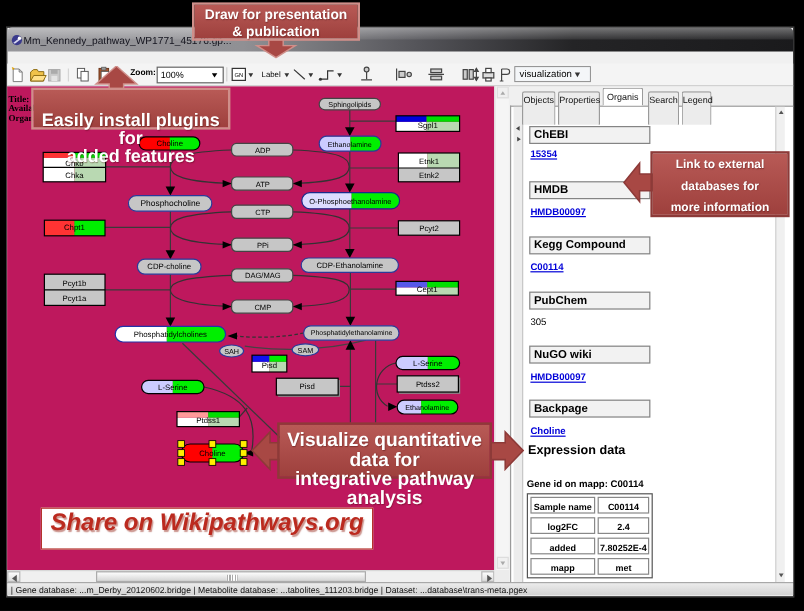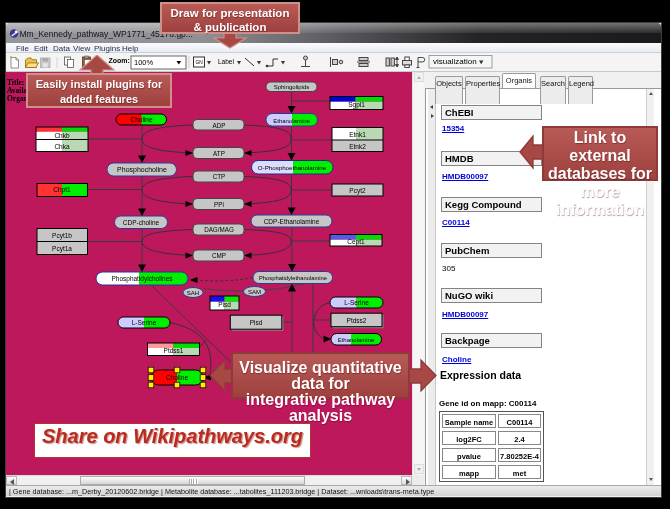--- a/index.html
+++ b/index.html
@@ -44,28 +44,20 @@
 
 <div id="win">
   <div id="titlebar">
       <div class="gloss"></div>
     <svg id="appicon" viewBox="0 0 13 13">
         <circle cx="6" cy="6.5" r="5" fill="#3a3a8c"></circle>
         <path d="M2.5 9 L9.5 3.5 L10.5 5 L4 10 Z" fill="#d8d8f0"></path>
         <circle cx="8.5" cy="4.5" r="1.6" fill="#fff"></circle>
       </svg>
     <div id="titletext">Mm_Kennedy_pathway_WP1771_45176.gp...</div>
-  </div>
-  <div id="menubar">
-    <span style="left:10px">File</span>
-      <span style="left:28px">Edit</span>
-      <span style="left:47px">Data</span>
-      <span style="left:67px">View</span>
-      <span style="left:88px">Plugins</span>
-      <span style="left:116px">Help</span>
   </div>
   <div id="toolbar">
     <svg width="655" height="19" viewBox="0 0 655 19" style="position:absolute;left:0;top:0">
 
       <path d="M5 4.5 h5 l2.5 2.5 v8 h-7.5 z" fill="#fff" stroke="#777" stroke-width="0.8"></path>
       <path d="M10 4.5 v2.5 h2.5" fill="none" stroke="#777" stroke-width="0.8"></path>
       <path d="M3.8 2.8 l2.4 1 L4.8 5.6 Z" fill="#e0a000"></path>
 
       <path d="M19.5 7 l2.5-2 h3 l1 1.7 h4.5 v7.8 h-11 z" fill="#f0c24a" stroke="#8a6a10" stroke-width="0.8"></path>
       <path d="M19.5 14.5 l2.6-4.6 h10.4 l-2.5 4.6 z" fill="#ffe08a" stroke="#8a6a10" stroke-width="0.8"></path>
@@ -415,44 +407,44 @@
     <a class="plink" style="top:220.5px">HMDB00097</a>
     <div class="hdrbox" style="top:243.5px">Backpage</div>
     <a class="plink" style="top:265.5px">Choline</a>
     <div class="abs" style="left:14px;top:280px;font-size:10.5px;font-weight:bold;color:#000">Expression data</div>
     <div class="abs" style="left:13px;top:310px;font-size:8px;font-weight:bold;color:#000">Gene id on mapp: C00114</div>
     <div class="abs" style="left:13px;top:322px;width:105px;height:71px;border:1px solid #555;background:#fff">
       <div class="cell" style="left:2px;top:2px;width:54px">Sample name</div>
         <div class="cell" style="left:58px;top:2px;width:43px">C00114</div>
       <div class="cell" style="left:2px;top:19px;width:54px">log2FC</div>
         <div class="cell" style="left:58px;top:19px;width:43px">2.4</div>
-      <div class="cell" style="left:2px;top:36px;width:54px">pvalue</div>
+      <div class="cell" style="left:2px;top:36px;width:54px">added</div>
         <div class="cell" style="left:58px;top:36px;width:43px">7.80252E-4</div>
       <div class="cell" style="left:2px;top:53px;width:54px">mapp</div>
         <div class="cell" style="left:58px;top:53px;width:43px">met</div>
     </div>
     <div class="abs" style="left:220px;top:0;width:8px;height:396px;background:#f0f0f0;border-left:1px solid #d0d0d0">
       <div class="abs" style="left:1.5px;top:3px;width:0;height:0;border-left:2.5px solid transparent;border-right:2.5px solid transparent;border-bottom:3.5px solid #555"></div>
       <div class="abs" style="left:1.5px;top:389px;width:0;height:0;border-left:2.5px solid transparent;border-right:2.5px solid transparent;border-top:3.5px solid #555"></div>
     </div>
   </div>
   <div id="statusbar">
-      <span style="position:absolute;left:3px;top:1px">| Gene database: ...m_Derby_20120602.bridge | Metabolite database: ...tabolites_111203.bridge | Dataset: ...wnloads\trans-meta.type</span>
+      <span style="position:absolute;left:3px;top:1px">| Gene database: ...m_Derby_20120602.bridge | Metabolite database: ...tabolites_111203.bridge | Dataset: ...database\trans-meta.pgex</span>
     </div>
 </div>
 
 <div class="callout c-light" style="left:160px;top:2px;width:140px;height:32px;font-size:11.5px;line-height:14px;padding-top:2px">Draw for presentation<br>&amp; publication</div>
 <svg class="abs" style="left:203px;top:33px;z-index:39" width="54" height="16" viewBox="0 0 54 16">
     <polygon points="21,0 33,0 33,5 43,5 27,15 11,5 21,5" fill="#a84844" stroke="#cf8f8a" stroke-width="1.2"></polygon>
   </svg>
-<div class="callout c-light" style="left:26px;top:73px;width:146px;height:35px;font-size:11px;line-height:15px;padding-top:2px">Easily install plugins for<br>added features</div>
+<div class="callout c-light" style="left:26px;top:73px;width:166px;height:35px;font-size:15px;line-height:15px;padding-top:18px">Easily install plugins for<br>added features</div>
 <svg class="abs" style="left:70px;top:55px;z-index:39" width="54" height="19" viewBox="0 0 54 19">
     <polygon points="27,0 44,15 33,15 33,19 21,19 21,15 10,15" fill="#a84844" stroke="#cf8f8a" stroke-width="1.2"></polygon>
   </svg>
-<div class="callout c-dark" style="left:542px;top:126px;width:116px;height:55px;font-size:16px;line-height:18px;padding-top:1px">Link to external<br>databases for<br>more information</div>
+<div class="callout c-dark" style="left:542px;top:126px;width:116px;height:55px;font-size:10px;line-height:18px;padding-top:1px">Link to external<br>databases for<br>more information</div>
 <svg class="abs" style="left:518px;top:133px;z-index:39" width="26" height="38" viewBox="0 0 26 38">
     <polygon points="2,19 15,3 15,12 26,12 26,26 15,26 15,35" fill="#a84844" stroke="#8d3a38" stroke-width="1.3"></polygon>
   </svg>
 <div class="callout c-dark" style="left:231px;top:352px;width:179px;height:47px;font-size:16px;line-height:16px;padding-top:6px">Visualize quantitative data  for<br>integrative pathway analysis</div>
 <svg class="abs" style="left:209px;top:356px;z-index:39" width="29" height="40" viewBox="0 0 29 40">
     <polygon points="1,19.5 16,4 16,13 29,13 29,27 16,27 16,35" fill="#a84844" stroke="#8d3a38" stroke-width="1.3"></polygon>
   </svg>
 <svg class="abs" style="left:408px;top:356px;z-index:39" width="29" height="40" viewBox="0 0 29 40">
     <polygon points="28,19.5 13,4 13,13 0,13 0,27 13,27 13,35" fill="#a84844" stroke="#8d3a38" stroke-width="1.3"></polygon>
   </svg>

